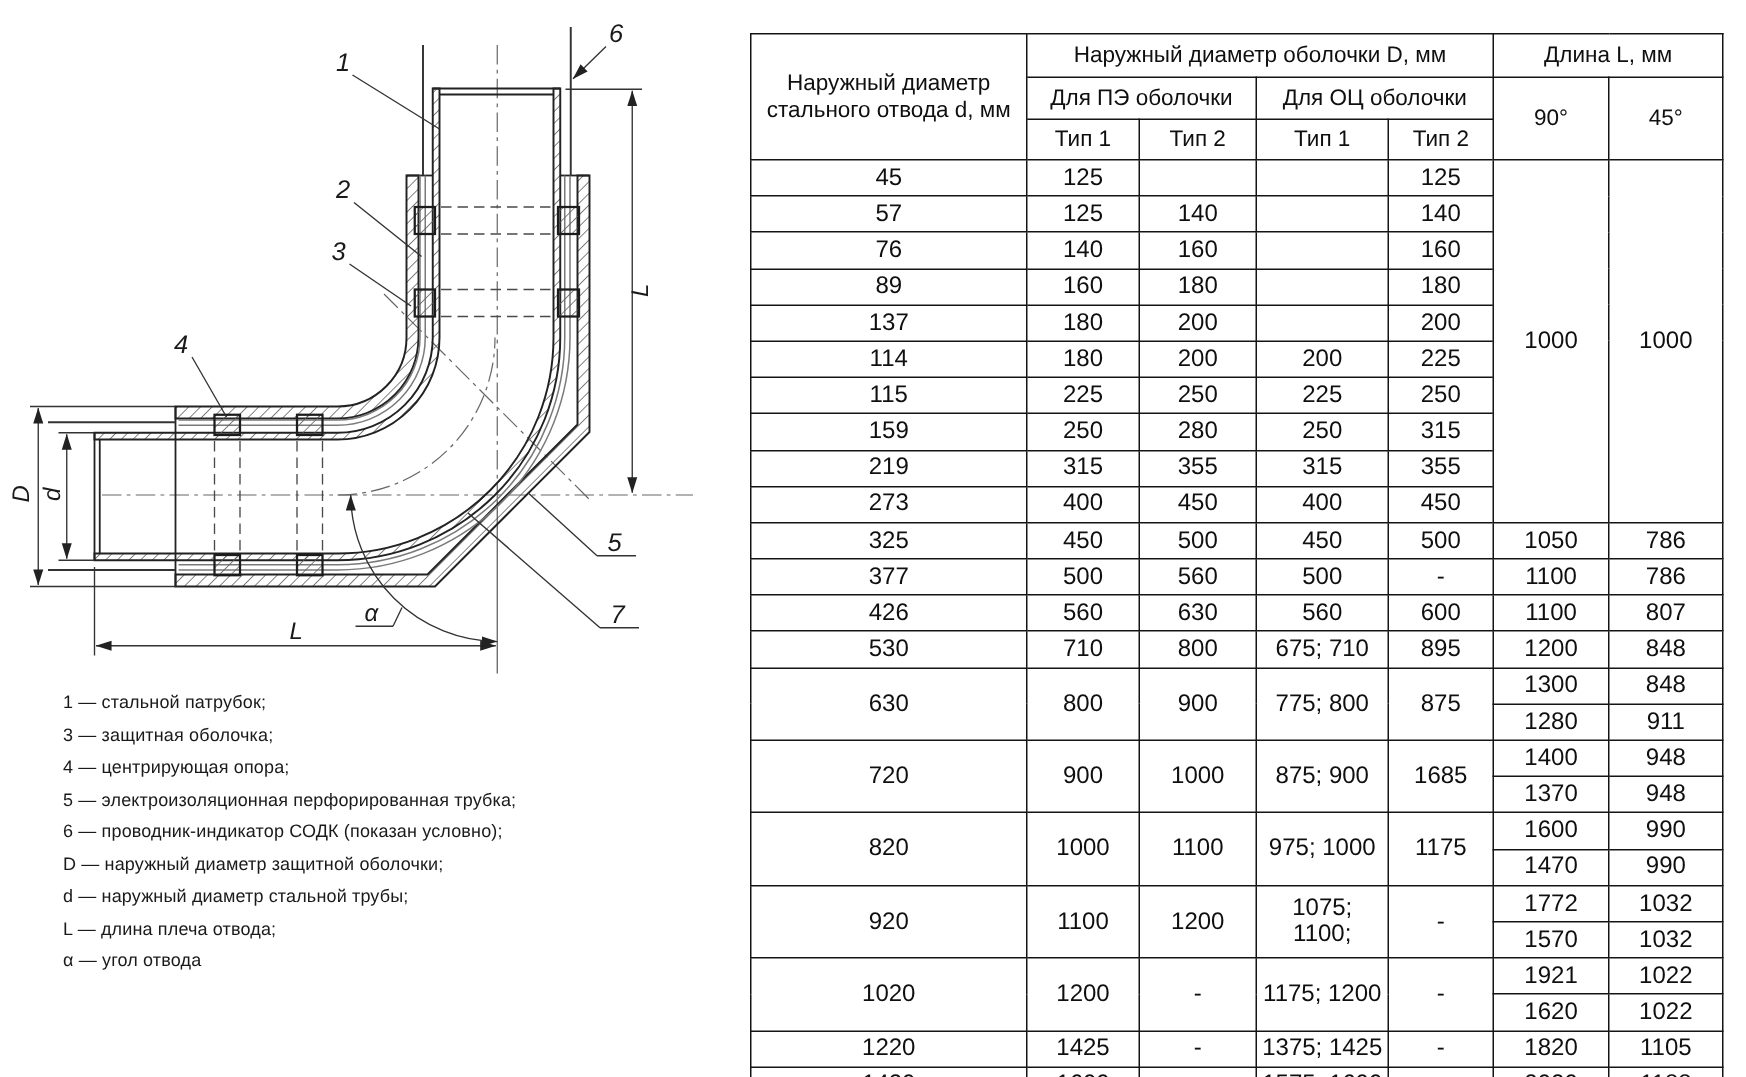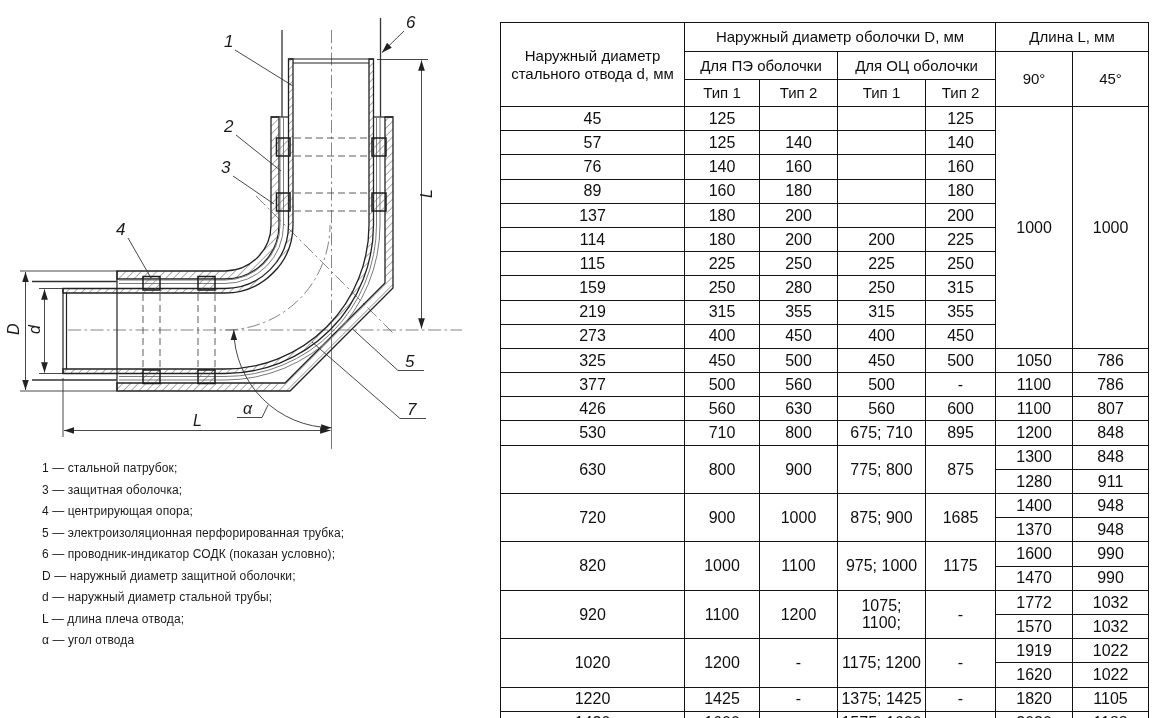--- a/index.html
+++ b/index.html
@@ -357,21 +357,21 @@
         <tr>
           <td>1570</td>
           <td>1032</td>
         </tr>
         <tr>
           <td rowspan="2">1020</td>
           <td rowspan="2">1200</td>
           <td rowspan="2">-</td>
           <td rowspan="2">1175; 1200</td>
           <td rowspan="2">-</td>
-          <td>1919</td>
+          <td>1921</td>
           <td>1022</td>
         </tr>
         <tr>
           <td>1620</td>
           <td>1022</td>
         </tr>
         <tr>
           <td>1220</td>
           <td>1425</td>
           <td>-</td>

